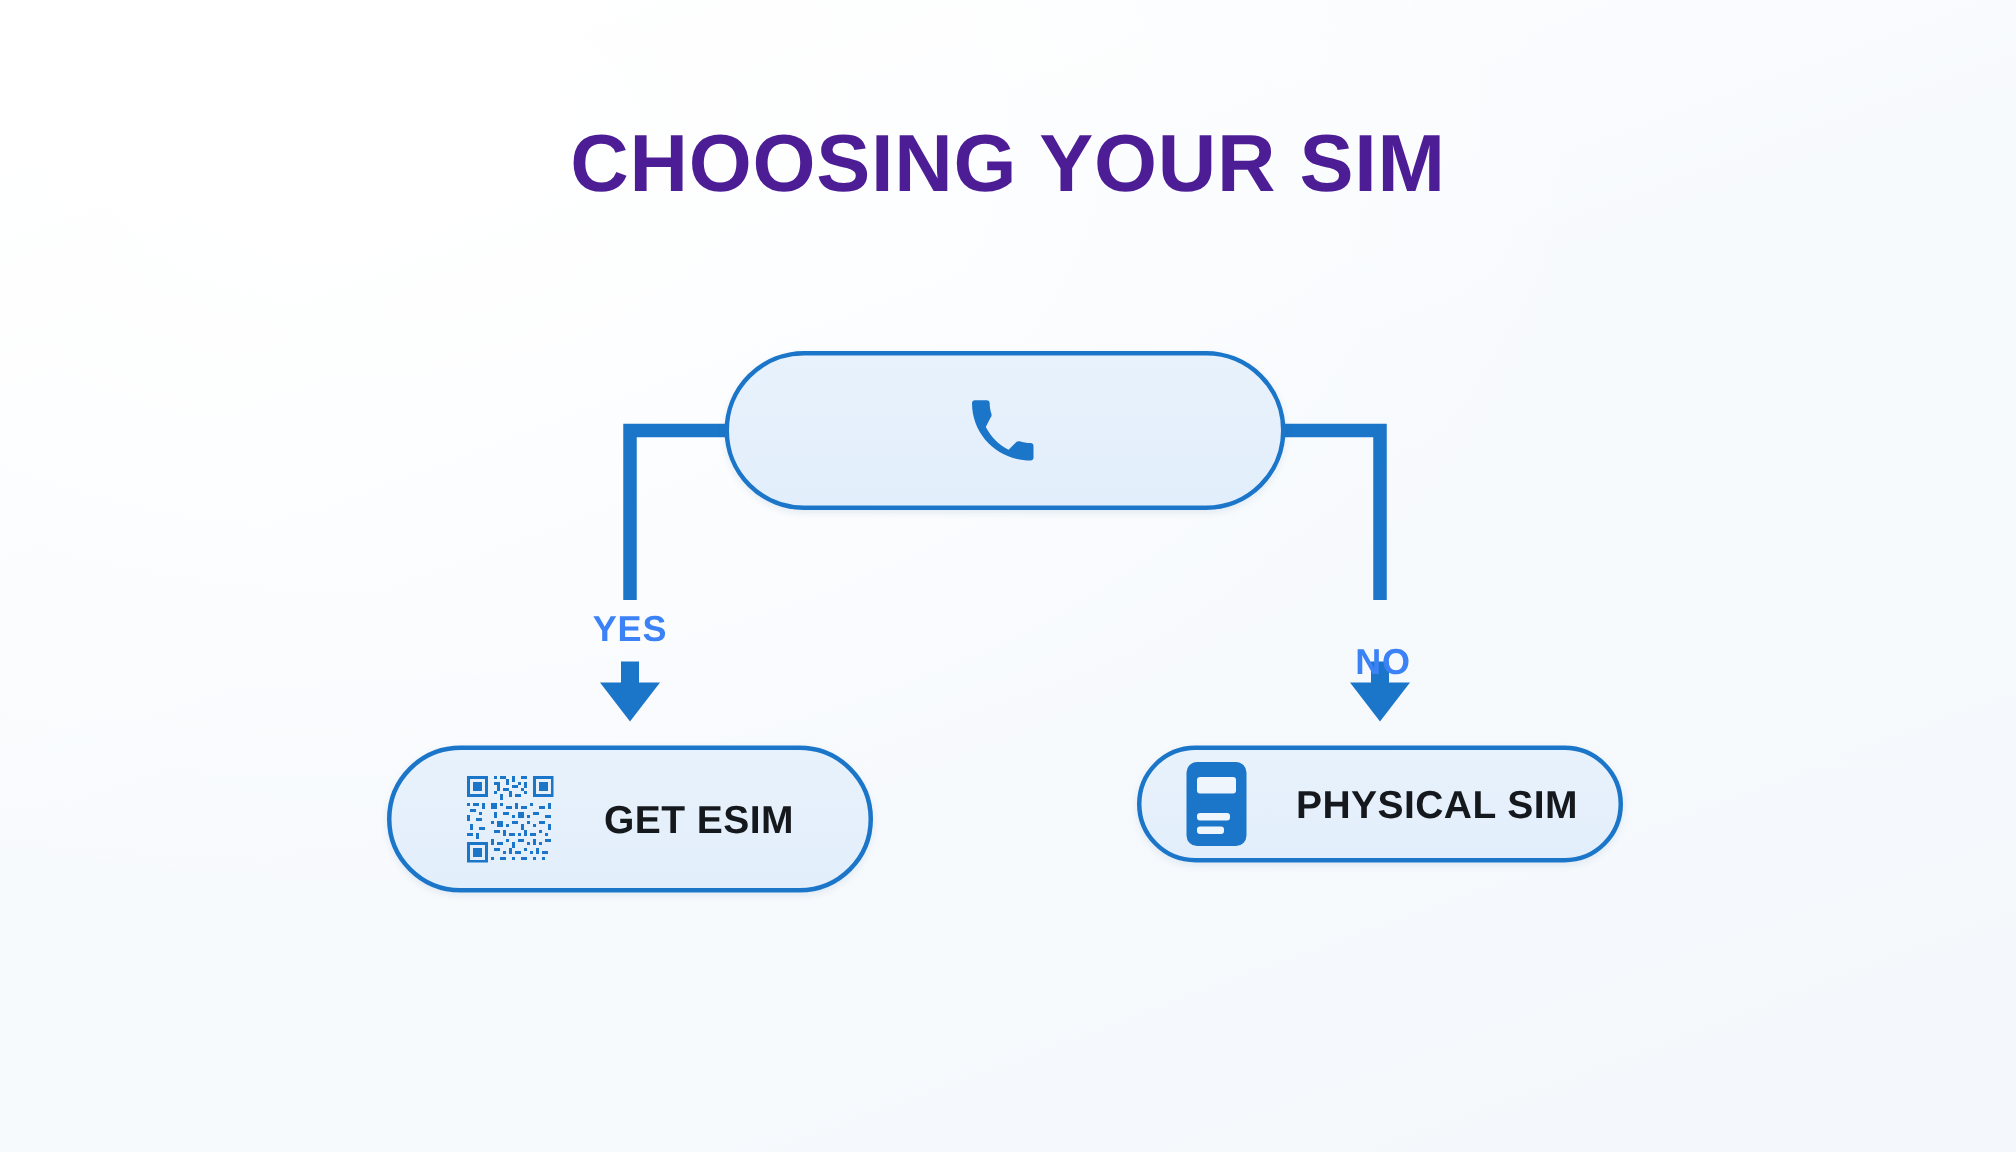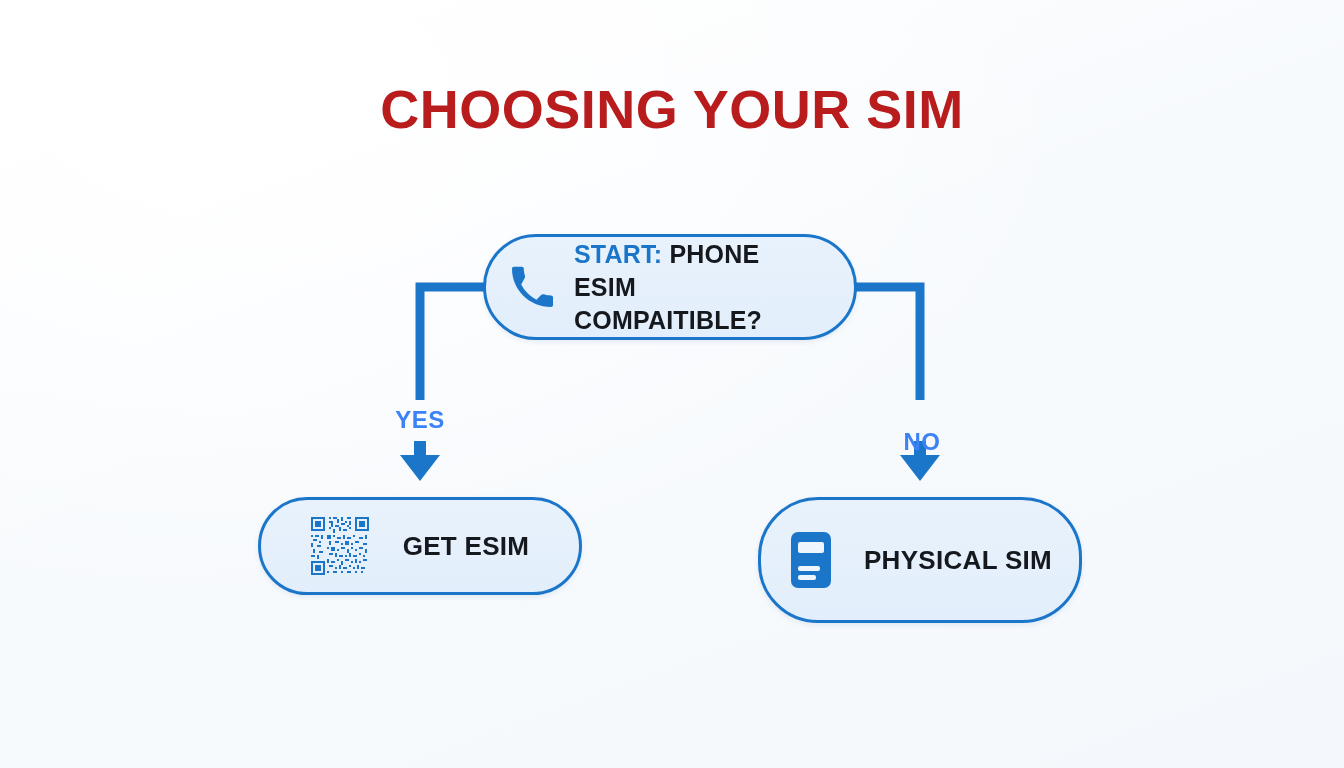--- a/index.html
+++ b/index.html
@@ -27,21 +27,21 @@
   #page-title {
     position: absolute;
     left: 0;
     top: 78px;
     width: 1344px;
     text-align: center;
     font-size: 54px;
     line-height: 62px;
     font-weight: bold;
     letter-spacing: 0.5px;
-    color: #b91c1c;
+    color: #4c1d95;
     font-family: "Liberation Sans", sans-serif;
   }
 
   .flow {
     position: absolute;
     left: 0;
     top: 0;
     width: 1344px;
     height: 768px;
   }
@@ -93,21 +93,21 @@
     top: 497px;
     width: 324px;
     height: 98px;
     padding: 12px 26px;
     gap: 34px;
   }
   .node-sim {
     left: 758px;
     top: 497px;
     width: 324px;
-    height: 126px;
+    height: 78px;
     padding: 0 26px;
     gap: 30px;
     align-items: center;
   }
   .node-esim .node-text,
   .node-sim .node-text {
     font-size: 26px;
     font-weight: bold;
     color: #15181c;
     letter-spacing: 0.3px;
@@ -156,24 +156,20 @@
       <rect x="914" y="441" width="12" height="18" fill="#1b76c9"></rect>
       <path d="M 900 455 L 940 455 L 920 481 Z" fill="#1b76c9"></path>
     </g>
   </svg>
 
   <div class="node node-start">
     <span class="icon-box">
       <svg width="48" height="48" viewBox="0 0 24 24" aria-hidden="true">
         <path fill="#1b76c9" d="M6.6 10.8c1.7 3.3 4.3 5.9 7.6 7.6l2.5-2.5c.3-.3.8-.4 1.2-.3 1.1.4 2.4.6 3.6.6.6 0 1 .4 1 1V21c0 .6-.4 1-1 1C10.6 22 2 13.4 2 2.9c0-.6.4-1 1-1h3.9c.6 0 1 .4 1 1 0 1.3.2 2.5.6 3.6.1.4 0 .9-.3 1.2L6.6 10.8z"></path>
       </svg>
-    </span>
-    <span class="node-text">
-      <span class="start-kw">START:</span><span> PHONE ESIM</span><br>
-      <span>COMPAITIBLE?</span>
     </span>
   </div>
 
   <div class="branch-label label-yes">YES</div>
 
   <div class="branch-label label-no">NO</div>
 
   <div class="node node-esim">
     <span class="icon-box">
       <svg width="58" height="58" viewBox="0 0 29 29" shape-rendering="crispEdges" aria-hidden="true">

